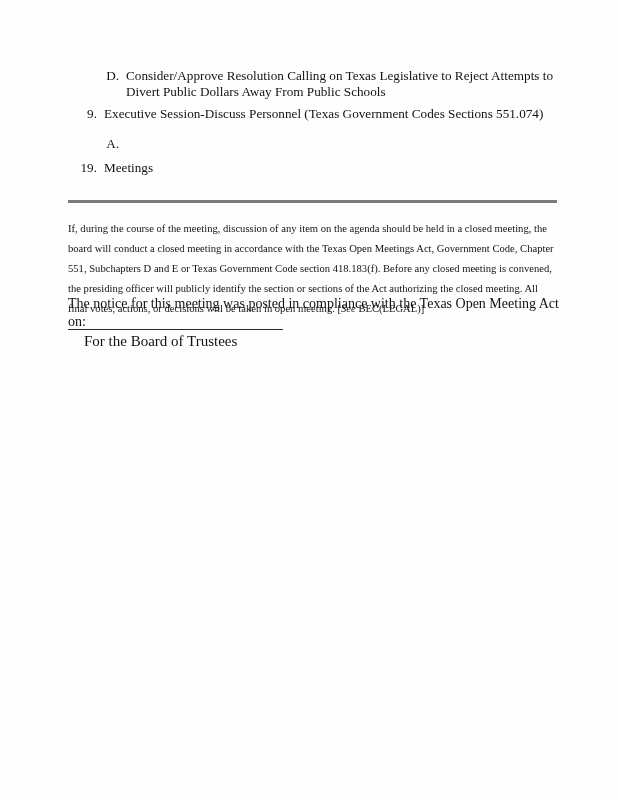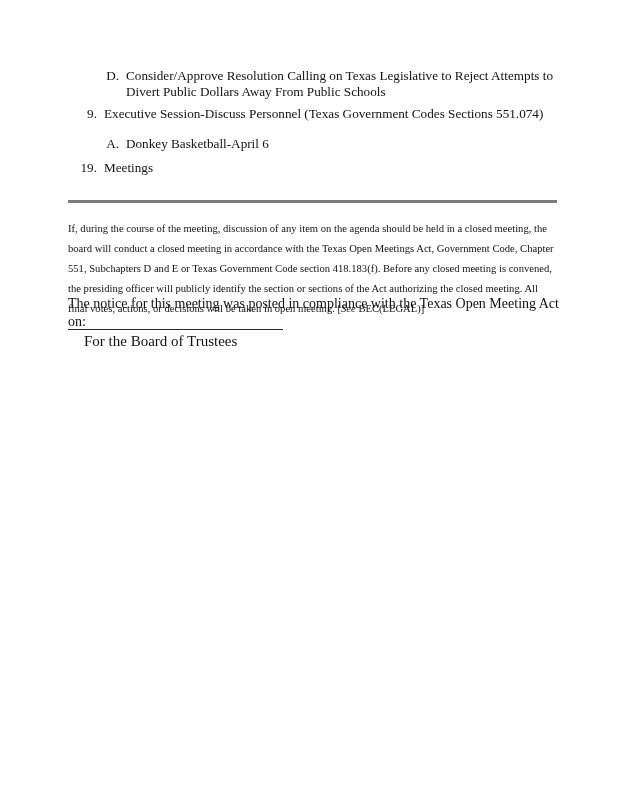--- a/index.html
+++ b/index.html
@@ -134,21 +134,20 @@
       <span class="body">Executive Session-Discuss Personnel (Texas Government Codes Sections 551.074)</span>
     </div>
 
     <div class="gap-md"></div>
 
 
     <div class="gap-md"></div>
 
     <div class="row alpha">
       <span class="marker">A.</span>
-      <span class="body">Donkey Basketball-April 6</span>
     </div>
 
     <div class="gap-md"></div>
 
     <div class="row num">
       <span class="marker">19.</span>
       <span class="body">Meetings</span>
     </div>
 
   </div>

